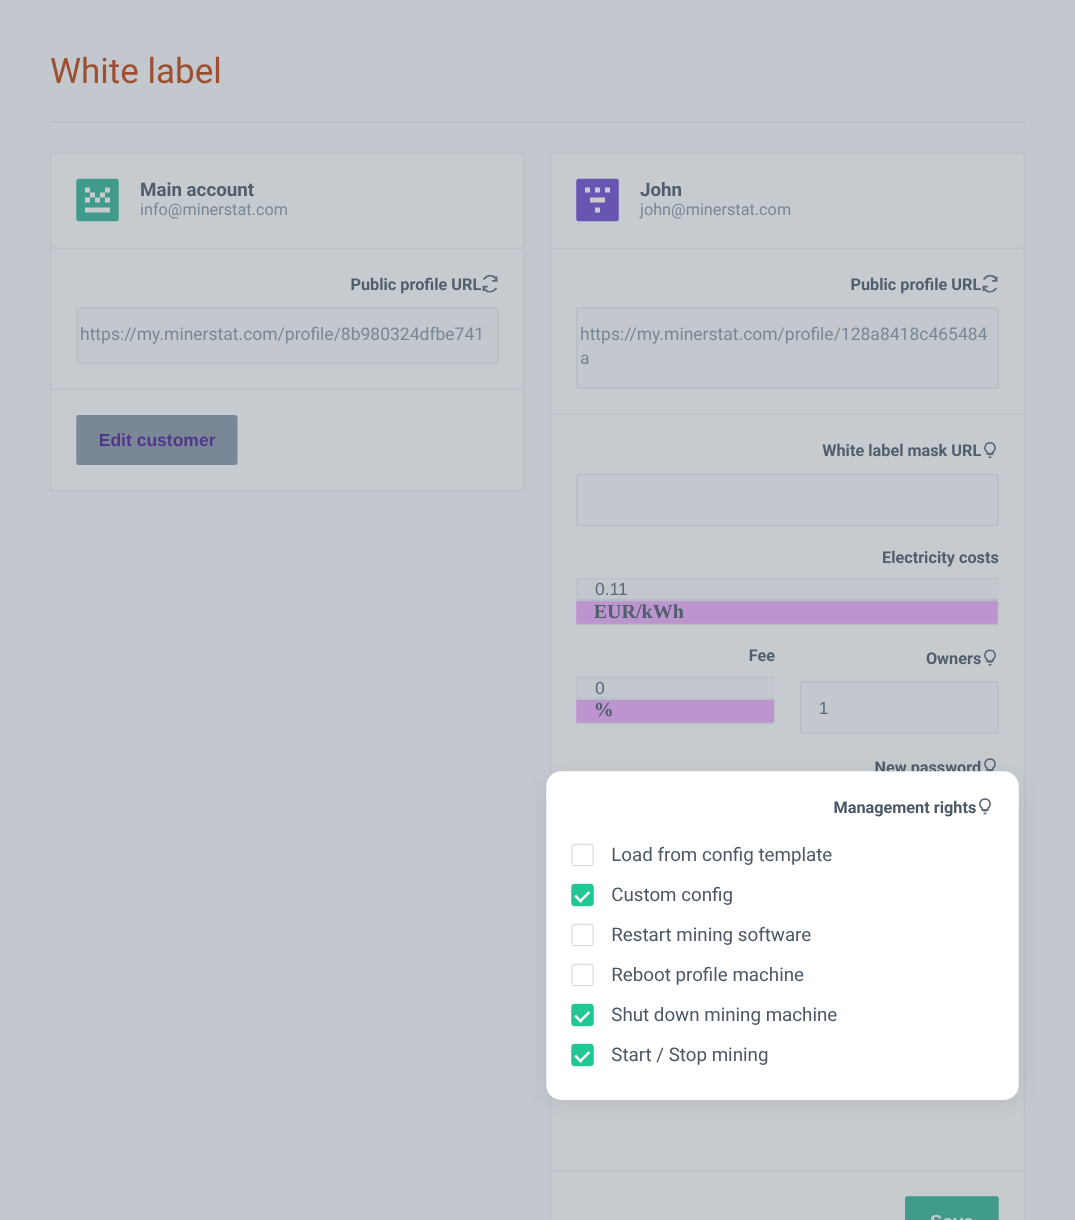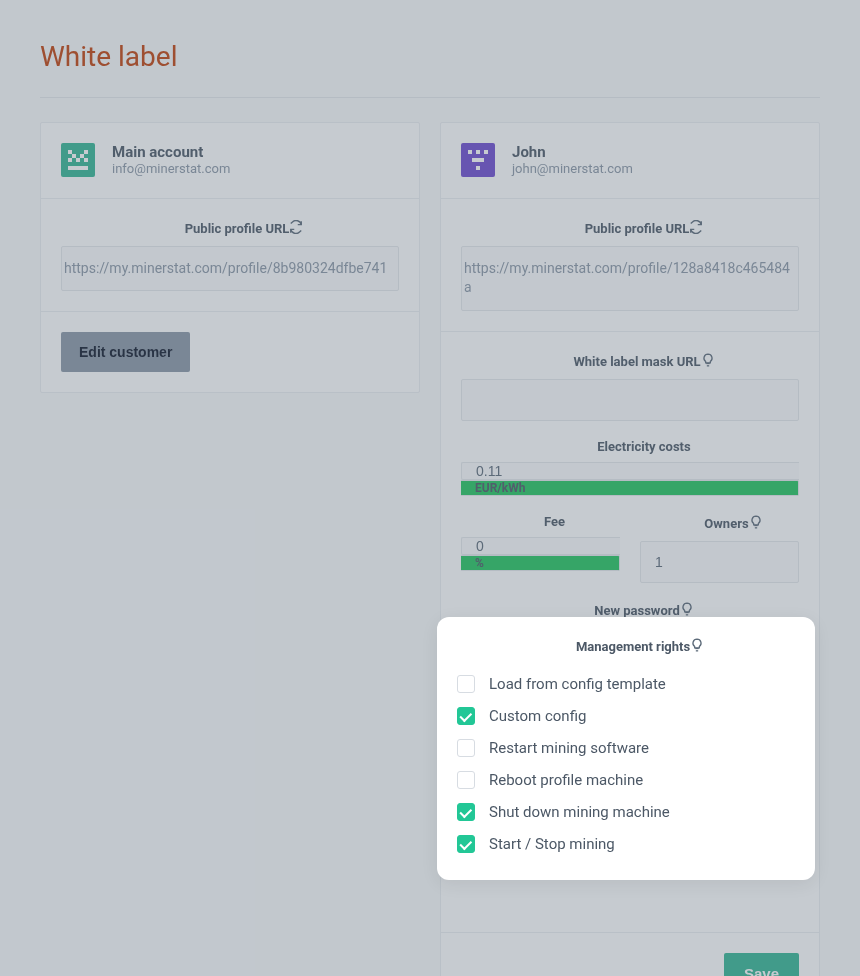--- a/index.html
+++ b/index.html
@@ -54,21 +54,21 @@
     .avatar svg { width: 34px; height: 34px; }
     .account-name { font-size: 15px; font-weight: 700; color: #4c5866; line-height: 1.2; }
     .account-email { font-size: 13px; color: #8b97a6; line-height: 1.3; }
     .section {
       border-top: 1px solid #eceef1;
       padding: 20px;
     }
     .field-label-row {
       display: flex;
       align-items: center;
-      justify-content: center;
+      justify-content: flex-end;
       margin-bottom: 8px;
       padding-left: 28px;
     }
     .field-label {
       font-size: 13px;
       font-weight: 700;
       color: #4c5866;
     }
     .input-static {
       background: #fbfbfc;
@@ -99,38 +99,39 @@
     .input-group .input {
       border-right: none;
       border-top-right-radius: 0;
       border-bottom-right-radius: 0;
       flex: 1;
     }
     .input-addon {
       display: flex;
       align-items: center;
       padding: 0 14px;
-      background: #22c55e;
+      background: #f0abfc;
       border: 1px solid #e5e8ec;
       border-left: none;
       border-top-right-radius: 2px;
       border-bottom-right-radius: 2px;
-      font-size: 12px;
+      font-size: 16px;
       font-weight: 700;
       color: #4c5866;
+      font-family: Liberation Serif, serif;
     }
     .row-2 {
       display: flex;
       gap: 20px;
     }
     .row-2 > .field { flex: 1; }
     .field { margin-bottom: 18px; }
     .btn-primary {
       background: #8b97a6;
-      color: #0f172a;
+      color: #4c1d95;
       border: none;
       border-radius: 2px;
       padding: 0 18px;
       height: 40px;
       font-size: 14px;
       font-weight: 600;
       cursor: pointer;
     }
     .btn-save {
       background: #34b594;

